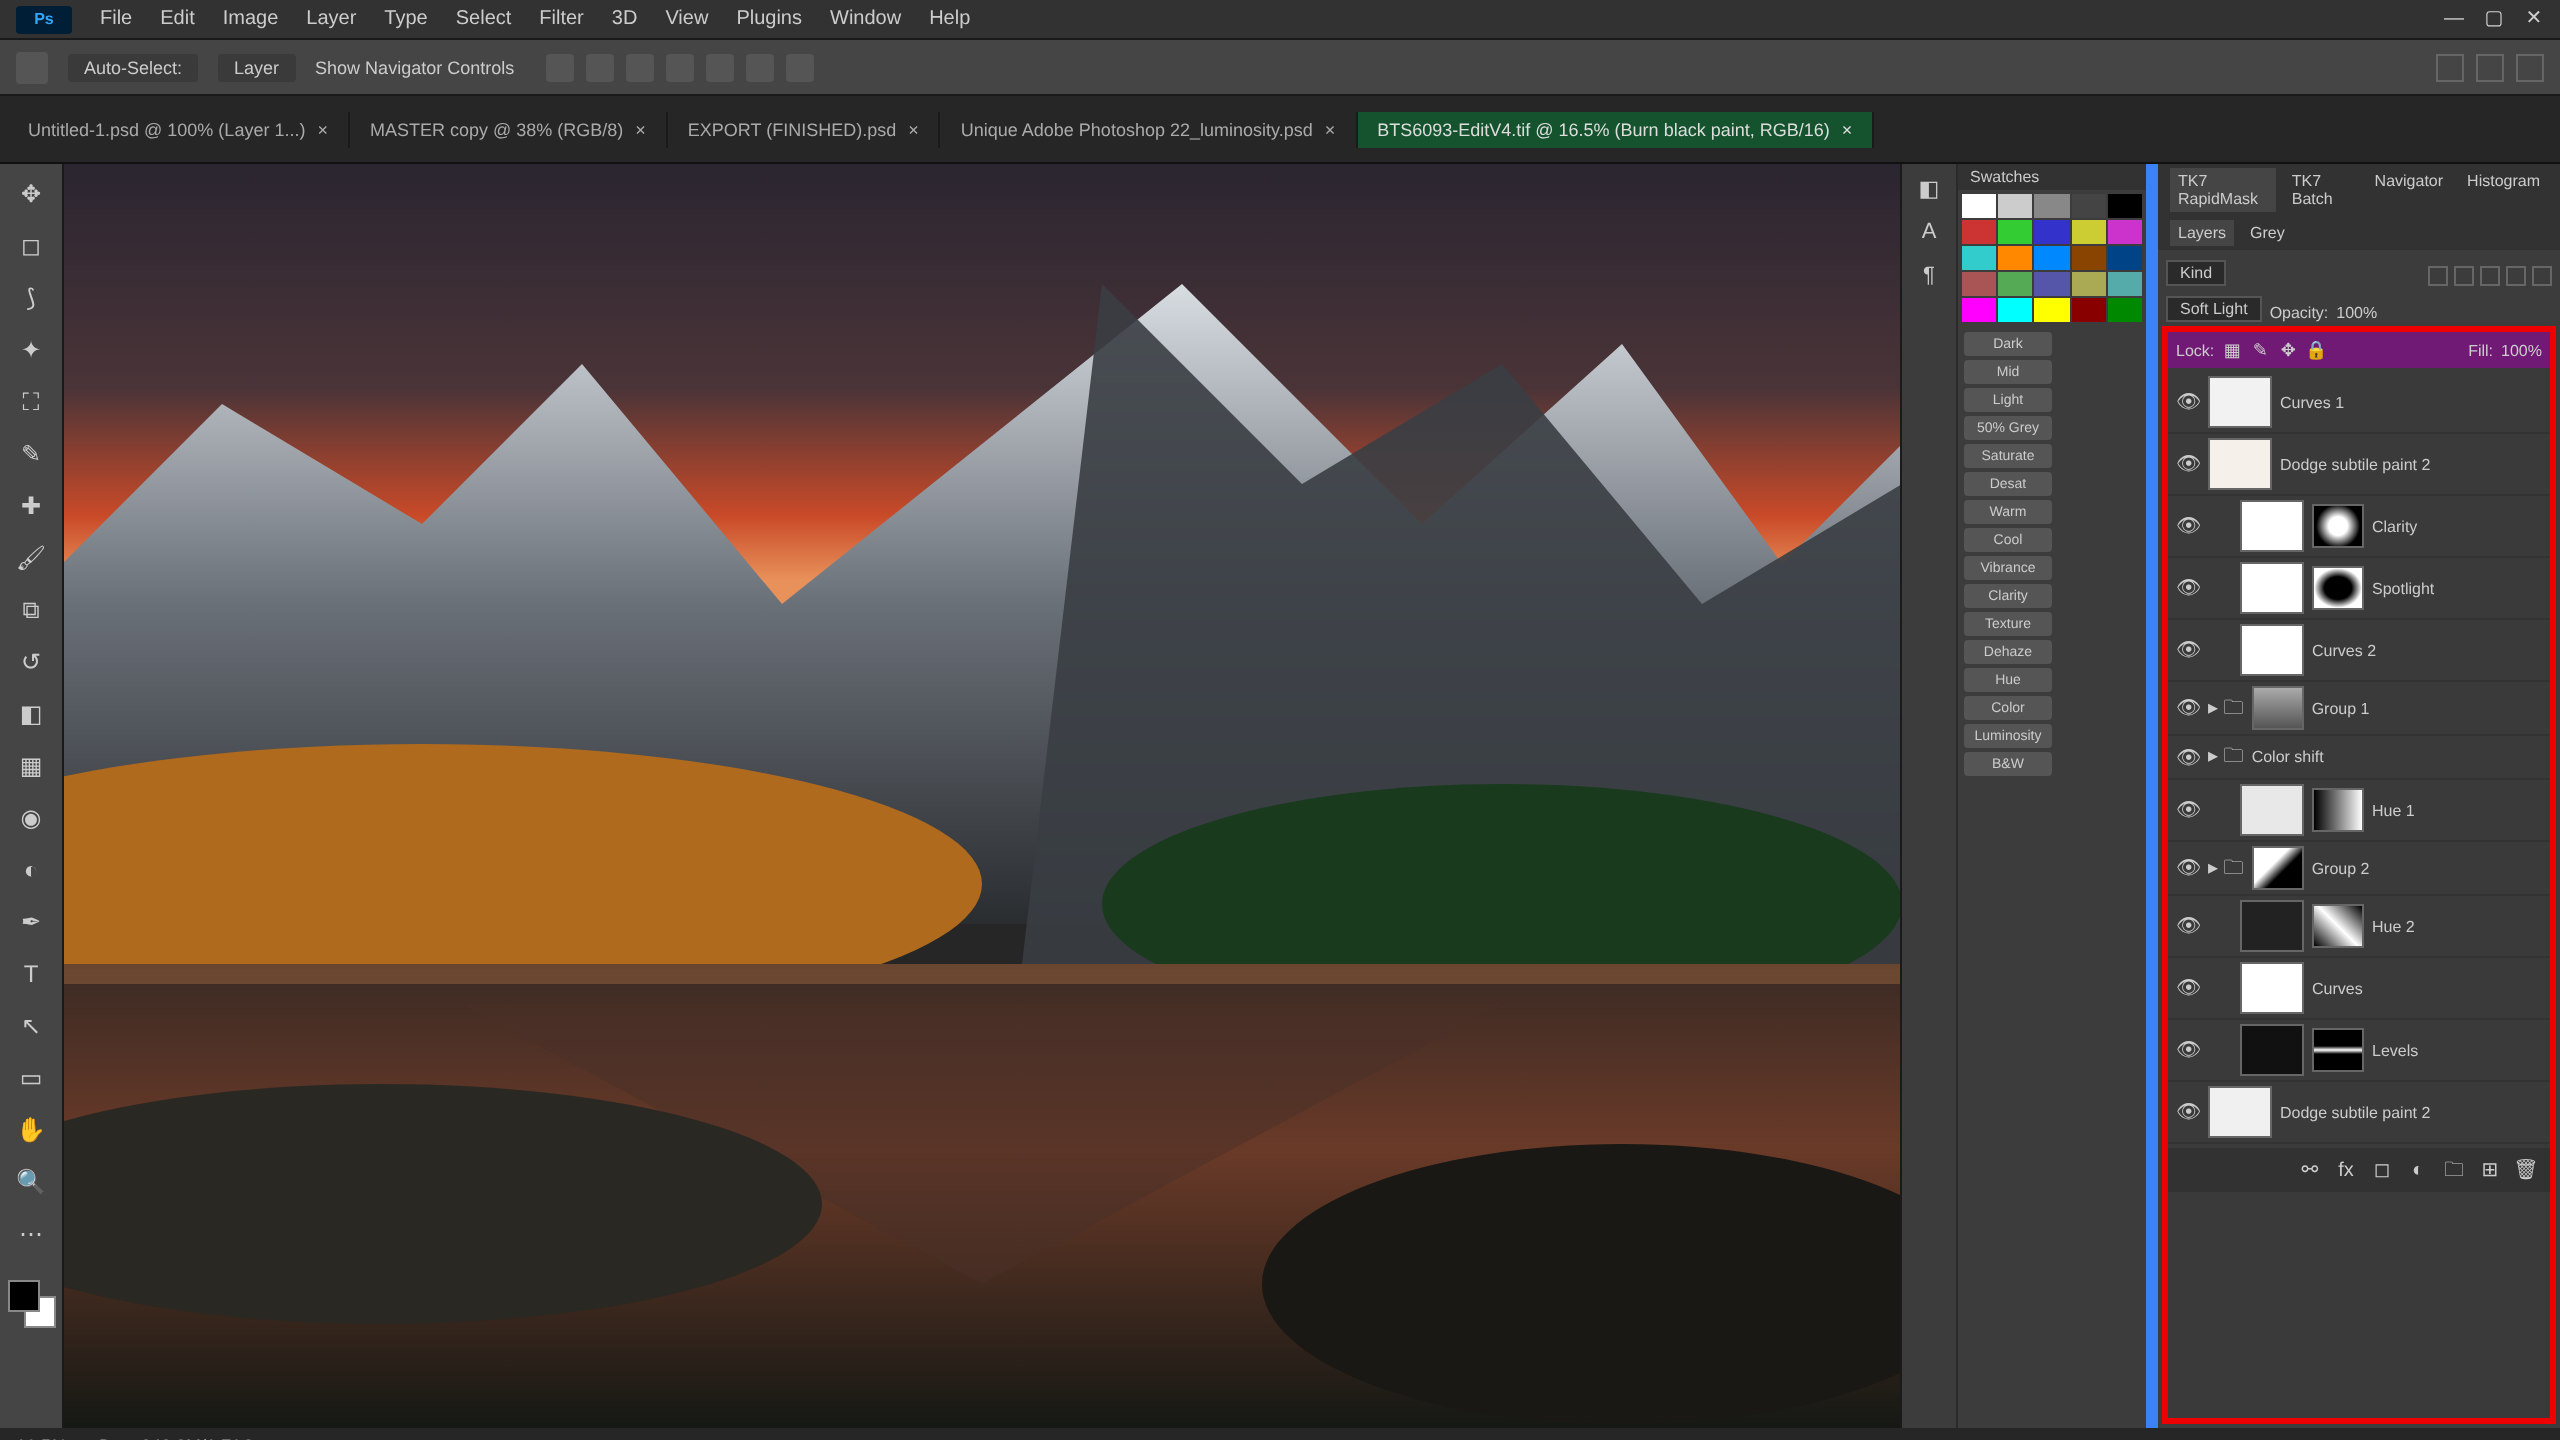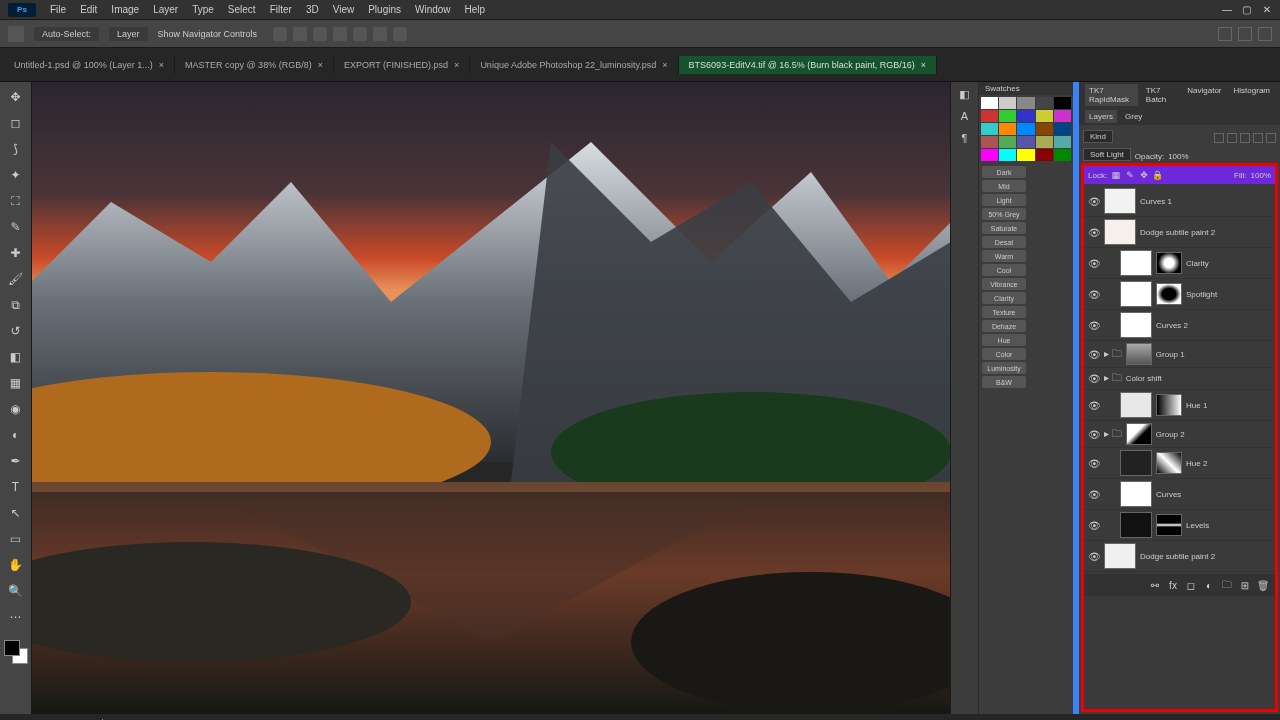--- a/index.html
+++ b/index.html
@@ -50,21 +50,21 @@
 .panels-col { flex: 1; display: flex; flex-direction: column; background: #3c3c3c; }
 .panel-tabs { display: flex; gap: 4px; font-size: 8px; padding: 2px 6px; background: #323232; }
 .panel-tabs span { padding: 2px 4px; }
 .panel-tabs span.act { background: #454545; }
 .sub-bar { height: 18px; display: flex; align-items: flex-end; gap: 4px; padding: 0 4px; font-size: 8px; }
 .sub-bar .dd { background: #2a2a2a; padding: 1px 6px; border: 1px solid #555; }
 .sub-bar .icns { margin-left: auto; display: flex; gap: 3px; }
 .sub-bar .icns div { width: 10px; height: 10px; border: 1px solid #666; }
 
 .layers-wrap { flex: 1; border: 3px solid #e00; margin: 2px; overflow-y: auto; background: #3a3a3a; }
-.layers-hdr { height: 18px; background: #6d28d9; display: flex; align-items: center; gap: 4px; padding: 0 4px; font-size: 8px; }
+.layers-hdr { height: 18px; background: #701a75; display: flex; align-items: center; gap: 4px; padding: 0 4px; font-size: 8px; }
 .layers-hdr .lk { width: 10px; height: 10px; display: flex; align-items: center; justify-content: center; font-size: 9px; }
 .layers-list { padding: 2px 0; }
 .layer { display: flex; align-items: center; padding: 2px 4px; gap: 4px; border-bottom: 1px solid #333; }
 .layer .eye { width: 12px; font-size: 10px; text-align: center; }
 .layer .indent { width: 12px; }
 .layer .thumb { width: 32px; height: 26px; border: 1px solid #666; background: #fff; flex-shrink: 0; }
 .layer .thumb.sm { width: 26px; height: 22px; }
 .layer .mask { width: 26px; height: 22px; border: 1px solid #666; background: #000; flex-shrink: 0; }
 .layer .lname { font-size: 8px; flex: 1; overflow: hidden; white-space: nowrap; }
 .layer .fld { font-size: 10px; }

